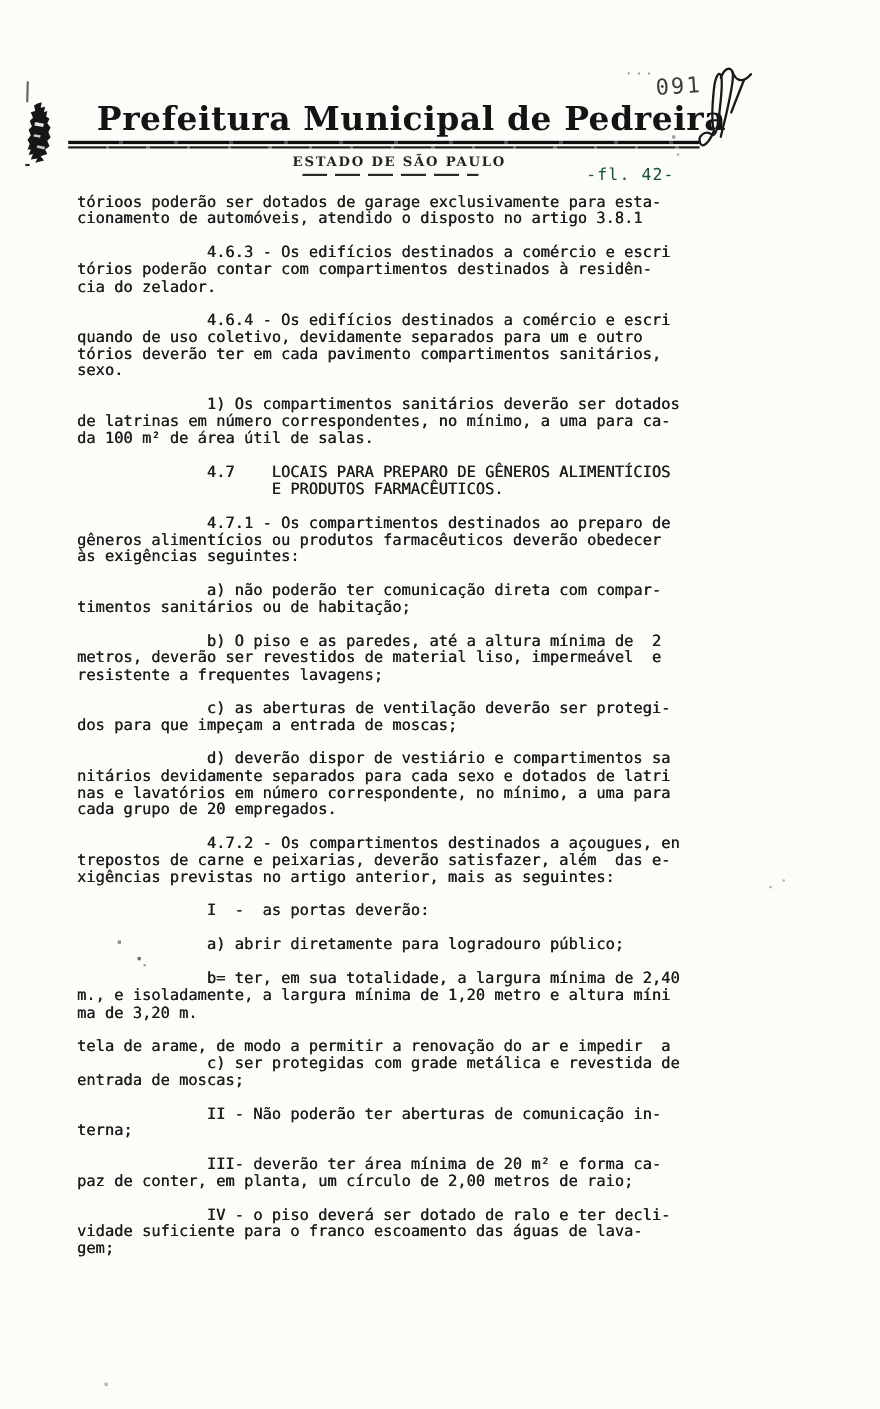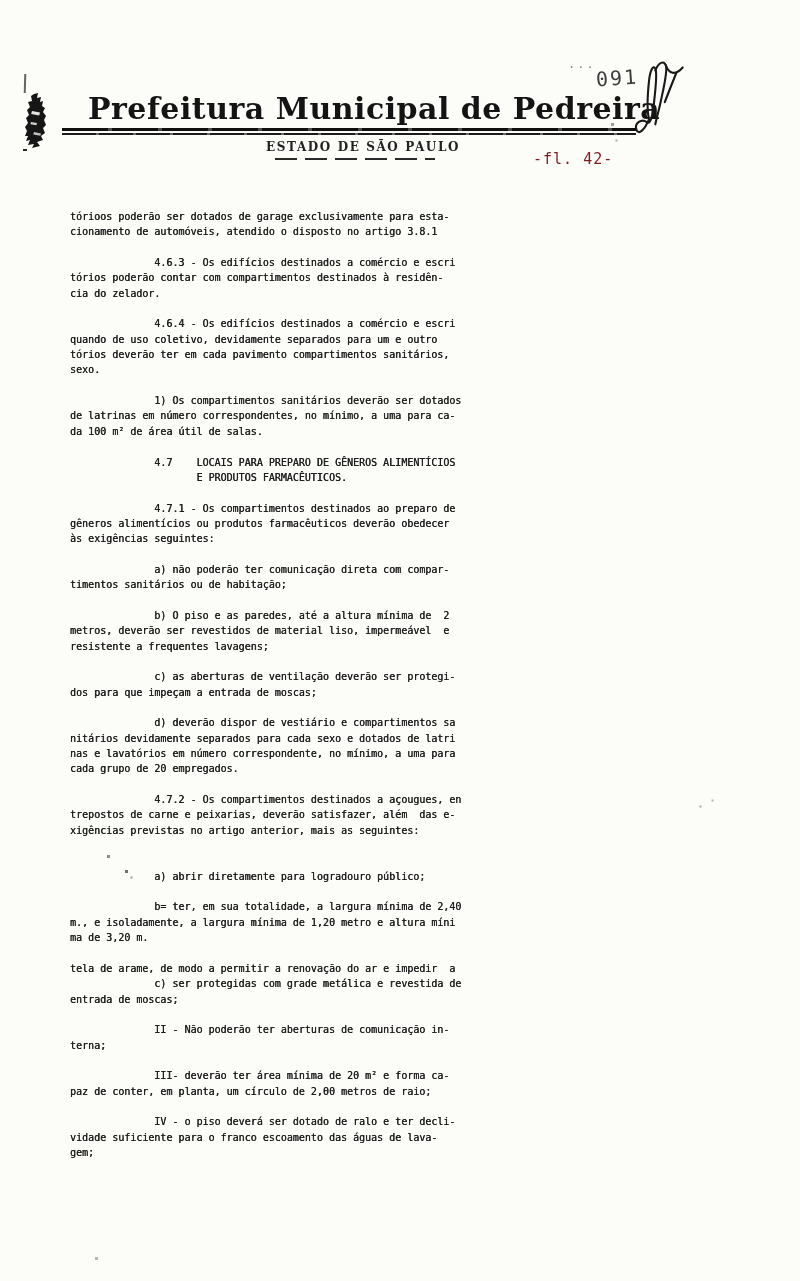--- a/index.html
+++ b/index.html
@@ -23,30 +23,29 @@
   .rule{position:absolute;left:62px;width:574px;background:#151515;}
   .rule-a{top:128px;height:3px;background:repeating-linear-gradient(90deg,#101010 0 46px,#4d4d4d 46px 50px);}
   .rule-b{top:133px;height:2px;background:repeating-linear-gradient(90deg,#1c1c1c 0 34px,#6a6a6a 34px 37px);}
   .subtitle{
     position:absolute;left:250px;top:140px;width:210px;text-align:right;
     font-family:"DejaVu Serif","Liberation Serif",serif;font-weight:bold;
     font-size:12px;letter-spacing:1.6px;color:#222;white-space:nowrap;
   }
   .sub-rule{position:absolute;left:275px;top:158px;width:160px;height:2px;
     background:repeating-linear-gradient(90deg,#2a2a2a 0 22px,transparent 22px 30px);}
-  .folio{position:absolute;left:533px;top:150px;font-size:15px;letter-spacing:1px;color:#7f1d1d;white-space:pre;text-align:right;}
+  .folio{position:absolute;left:533px;top:150px;font-size:15px;letter-spacing:1px;color:#14532d;white-space:pre;text-align:right;}
   .stamp{position:absolute;left:596px;top:66px;font-size:20px;letter-spacing:2px;color:#3d3d3d;transform:rotate(-4deg);}
   .stamp-dots{position:absolute;left:568px;top:60px;font-size:12px;letter-spacing:2px;color:#8a8a8a;}
   .signature{position:absolute;left:630px;top:58px;width:58px;height:100px;}
   
   .doc-body{
     position:absolute;left:70px;top:177px;width:700px;
-    font-size:10px;line-height:15.35px;
+    font-size:14px;line-height:15.35px;
     text-shadow:.3px 0 0 currentColor;
-    margin-top:32px;
   }
   .line{height:15.35px;white-space:pre;overflow:visible;}
   .u{text-underline-offset:2px;text-decoration-thickness:1.5px;}
   
   .specks{position:absolute;left:0;top:0;width:1px;height:1px;background:transparent;
     box-shadow:
       108px 856px 0 1px #8a8a8a,
       126px 871px 0 1px #6f6f6f,
       131px 877px 0 0.5px #9a9a9a,
       612px 124px 0 1px #9c9c9c,
@@ -127,20 +126,21 @@
       <div class="line"></div>
       <div class="line"><span>              d) deverão dispor de vestiário e compartimentos </span><span class="u">sa</span></div>
       <div class="line"><span>nitários devidamente separados para cada sexo e dotados de la</span><span class="u">tri</span></div>
       <div class="line"><span>nas e lavatórios em número correspondente, no mínimo, a uma para</span></div>
       <div class="line"><span>cada grupo de 20 empregados.</span></div>
       <div class="line"></div>
       <div class="line"><span>              4.7.2 - Os compartimentos destinados a açougues, </span><span class="u">en</span></div>
       <div class="line"><span>trepostos de carne e peixarias, deverão satisfazer, além  das e-</span></div>
       <div class="line"><span>xigências previstas no artigo anterior, mais as seguintes:</span></div>
       <div class="line"></div>
+      <div class="line"><span>              I  -  as portas deverão:</span></div>
       <div class="line"></div>
       <div class="line"><span>              a) abrir diretamente para logradouro público;</span></div>
       <div class="line"></div>
       <div class="line"><span>              b= ter, em sua totalidade, a largura mínima de 2,40</span></div>
       <div class="line"><span>m., e isoladamente, a largura mínima de 1,20 metro e altura mí</span><span class="u">ni</span></div>
       <div class="line"><span>ma de 3,20 m.</span></div>
       <div class="line"></div>
       <div class="line"><span>tela de arame, de modo a permitir a renovação do ar e impedir  a</span></div>
       <div class="line"><span>              c) ser protegidas com grade metálica e revestida de</span></div>
       <div class="line"><span>entrada de moscas;</span></div>

